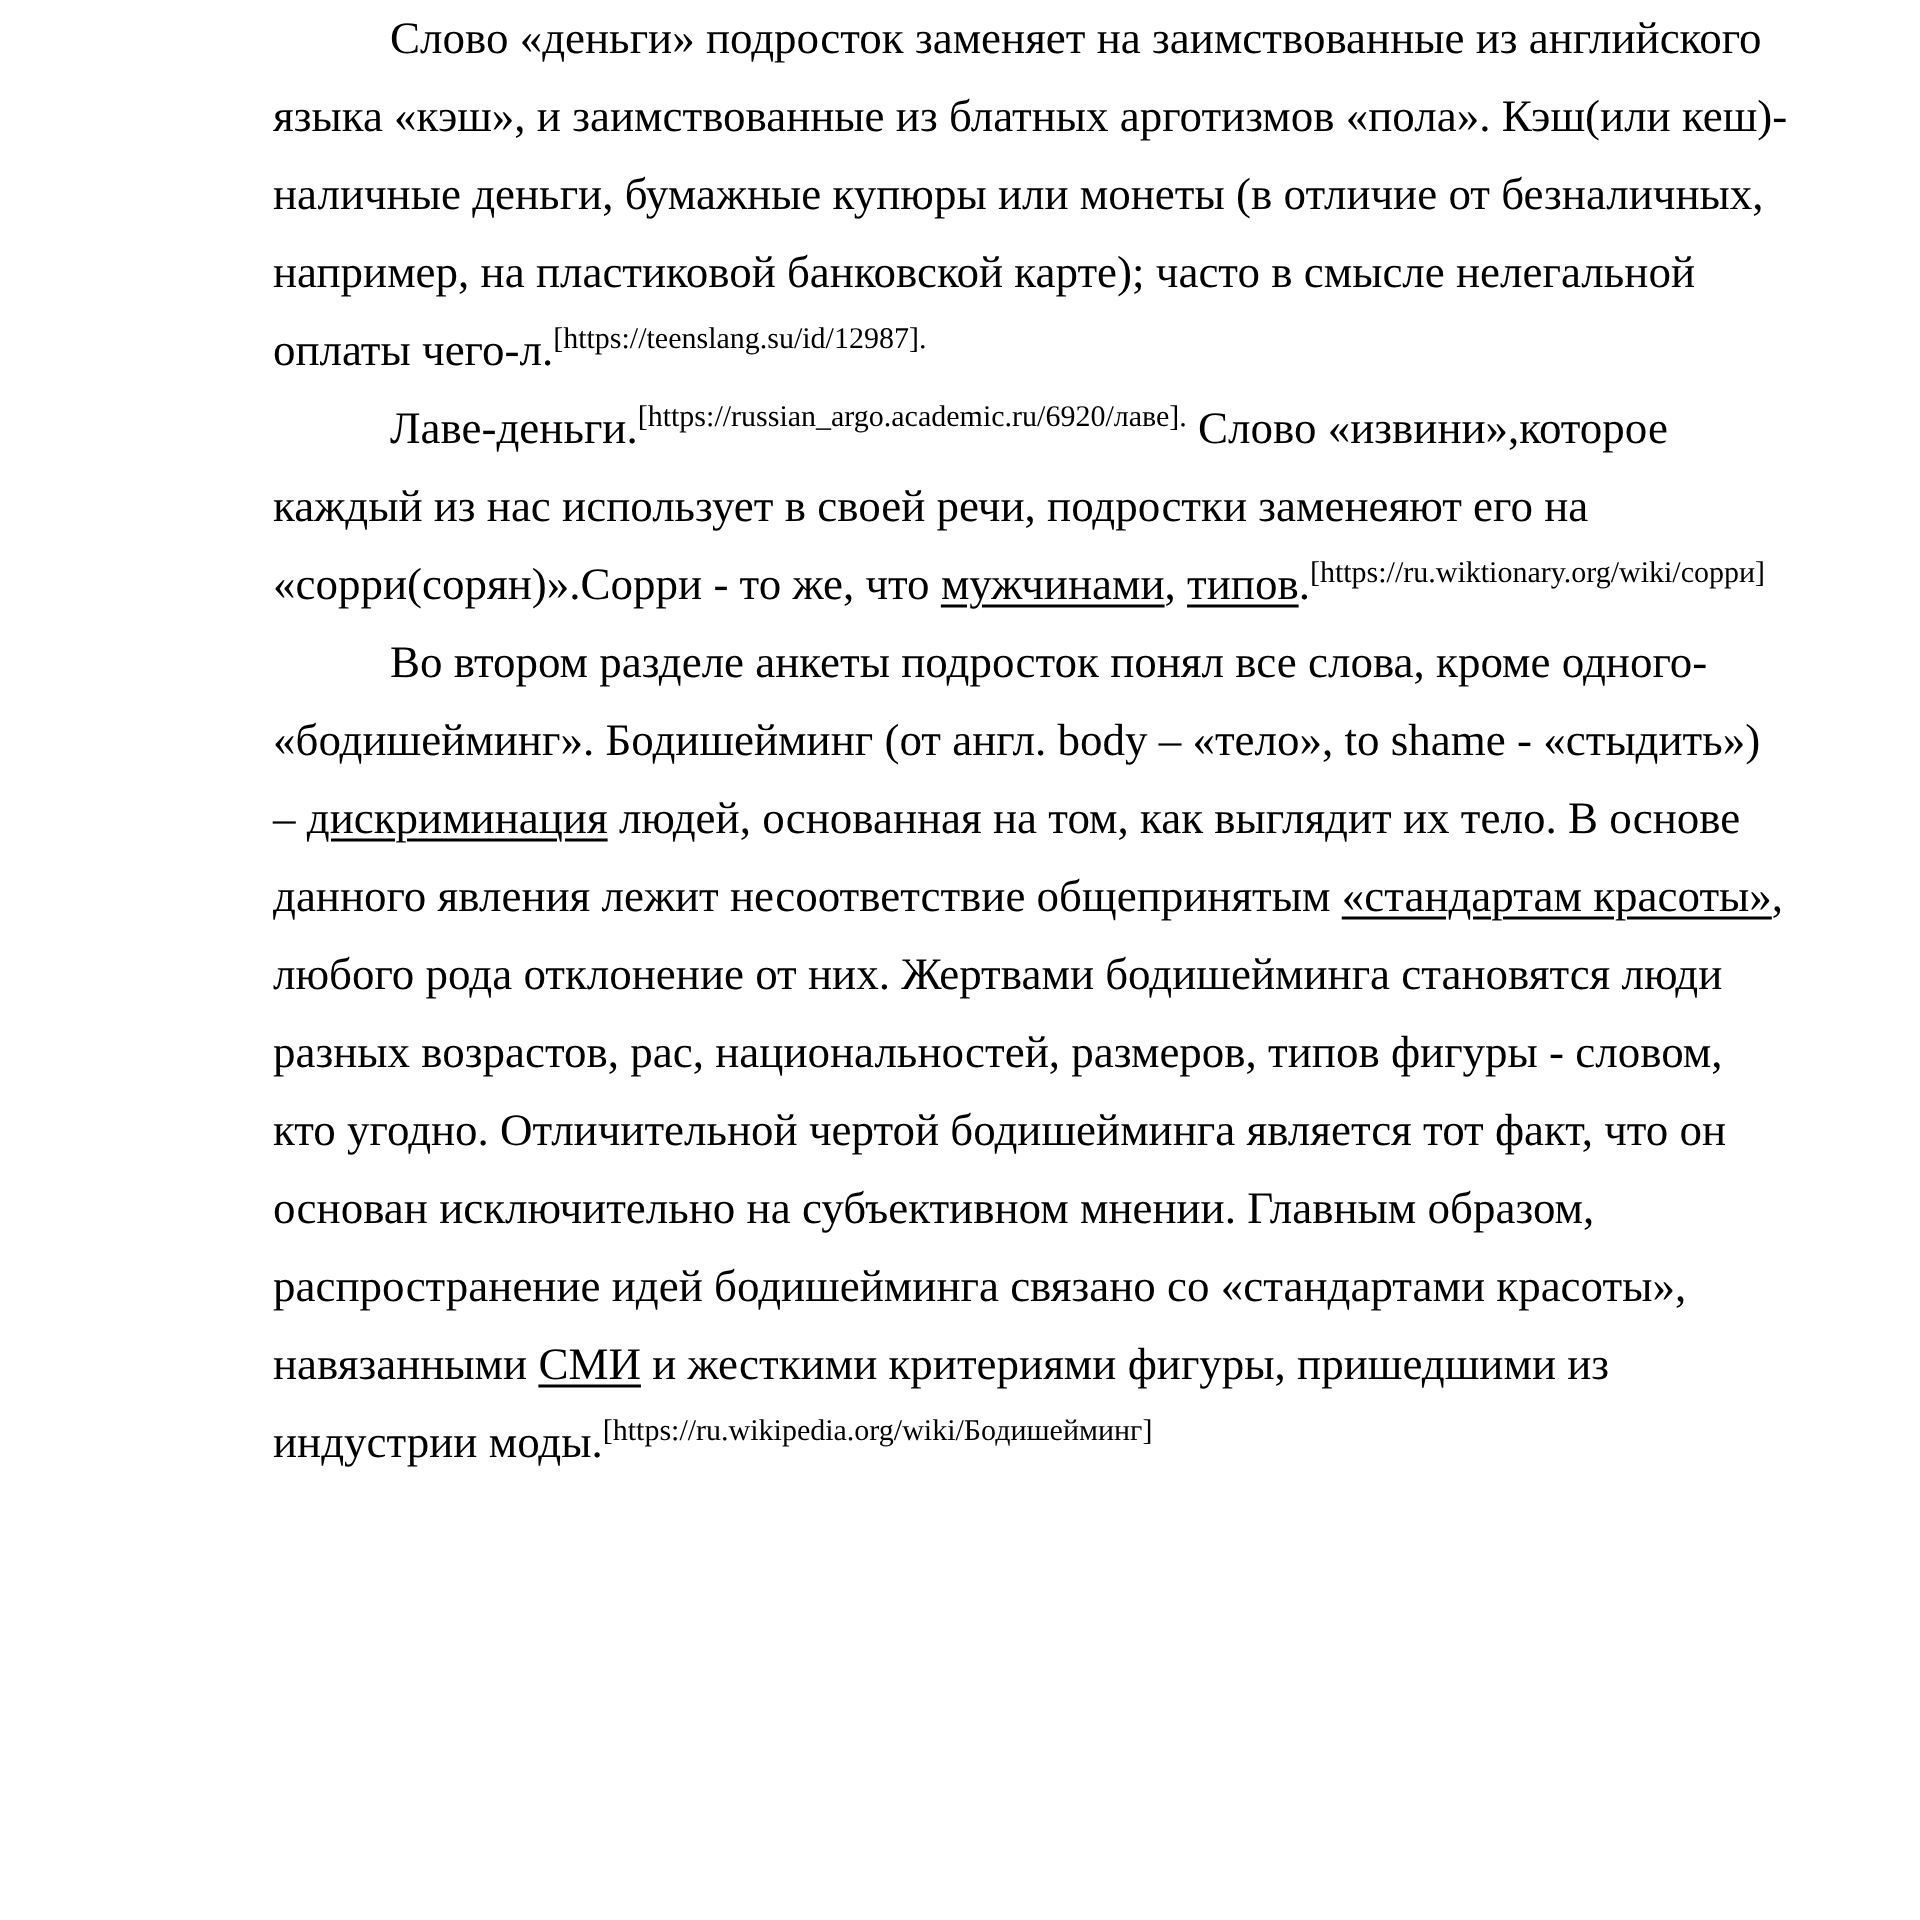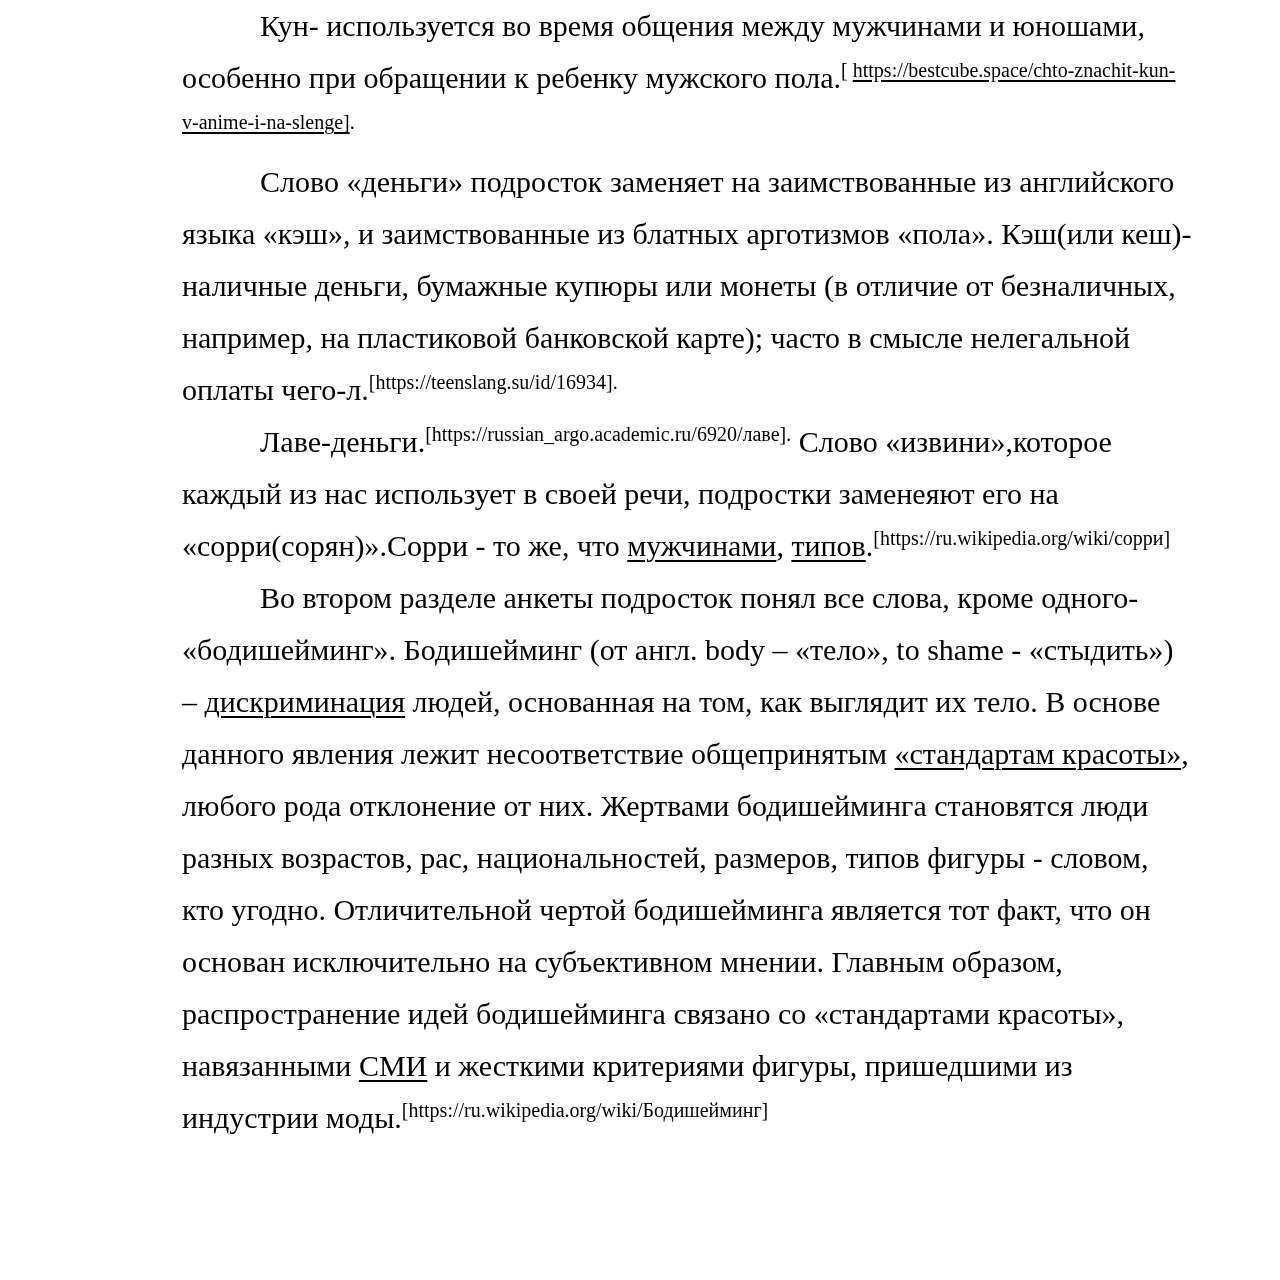--- a/index.html
+++ b/index.html
@@ -42,17 +42,16 @@
   }
   sup.cite .link, sup.cite.link {
     text-decoration-thickness: 1.5px;
     text-underline-offset: 3px;
   }
 </style>
 </head>
 <body>
 
 <div class="doc-page">
-    <p><span>Кун- используется во время общения между мужчинами и юношами, особенно при обращении к ребенку мужского пола.</span><sup class="cite">[ </sup><sup class="cite link">https://bestcube.space/chto-znachit-kun-v-anime-i-na-slenge]</sup><sup class="cite">.</sup></p>
-    <p><span>Слово «деньги» подросток заменяет на заимствованные из английского языка «кэш», и заимствованные из блатных арготизмов «пола». Кэш(или кеш)-наличные деньги, бумажные купюры или монеты (в отличие от безналичных, например, на пластиковой банковской карте); часто в смысле нелегальной оплаты чего-л.</span><sup class="cite">[https://teenslang.su/id/16934].</sup></p>
-    <p><span>Лаве-деньги.</span><sup class="cite">[https://russian_argo.academic.ru/6920/лаве].</sup><span> Слово «извини»,которое каждый из нас использует в своей речи, подростки заменеяют его на «сорри(сорян)».Сорри - то же, что </span><span class="link">мужчинами</span><span>, </span><span class="link">типов</span><span>.</span><sup class="cite">[https://ru.wikipedia.org/wiki/сорри]</sup></p>
+    <p><span>Слово «деньги» подросток заменяет на заимствованные из английского языка «кэш», и заимствованные из блатных арготизмов «пола». Кэш(или кеш)-наличные деньги, бумажные купюры или монеты (в отличие от безналичных, например, на пластиковой банковской карте); часто в смысле нелегальной оплаты чего-л.</span><sup class="cite">[https://teenslang.su/id/12987].</sup></p>
+    <p><span>Лаве-деньги.</span><sup class="cite">[https://russian_argo.academic.ru/6920/лаве].</sup><span> Слово «извини»,которое каждый из нас использует в своей речи, подростки заменеяют его на «сорри(сорян)».Сорри - то же, что </span><span class="link">мужчинами</span><span>, </span><span class="link">типов</span><span>.</span><sup class="cite">[https://ru.wiktionary.org/wiki/сорри]</sup></p>
     <p><span>Во втором разделе анкеты подросток понял все слова, кроме одного- «бодишейминг». Бодишейминг (от англ. body – «тело», to shame - «стыдить») – </span><span class="link">дискриминация</span><span> людей, основанная на том, как выглядит их тело. В основе данного явления лежит несоответствие общепринятым </span><span class="link">«стандартам красоты»</span><span>, любого рода отклонение от них. Жертвами бодишейминга становятся люди разных возрастов, рас, национальностей, размеров, типов фигуры - словом, кто угодно. Отличительной чертой бодишейминга является тот факт, что он основан исключительно на субъективном мнении. Главным образом, распространение идей бодишейминга связано со «стандартами красоты», навязанными </span><span class="link">СМИ</span><span> и жесткими критериями фигуры, пришедшими из индустрии моды.</span><sup class="cite">[https://ru.wikipedia.org/wiki/Бодишейминг]</sup></p>
   </div>
 
 </body></html>

